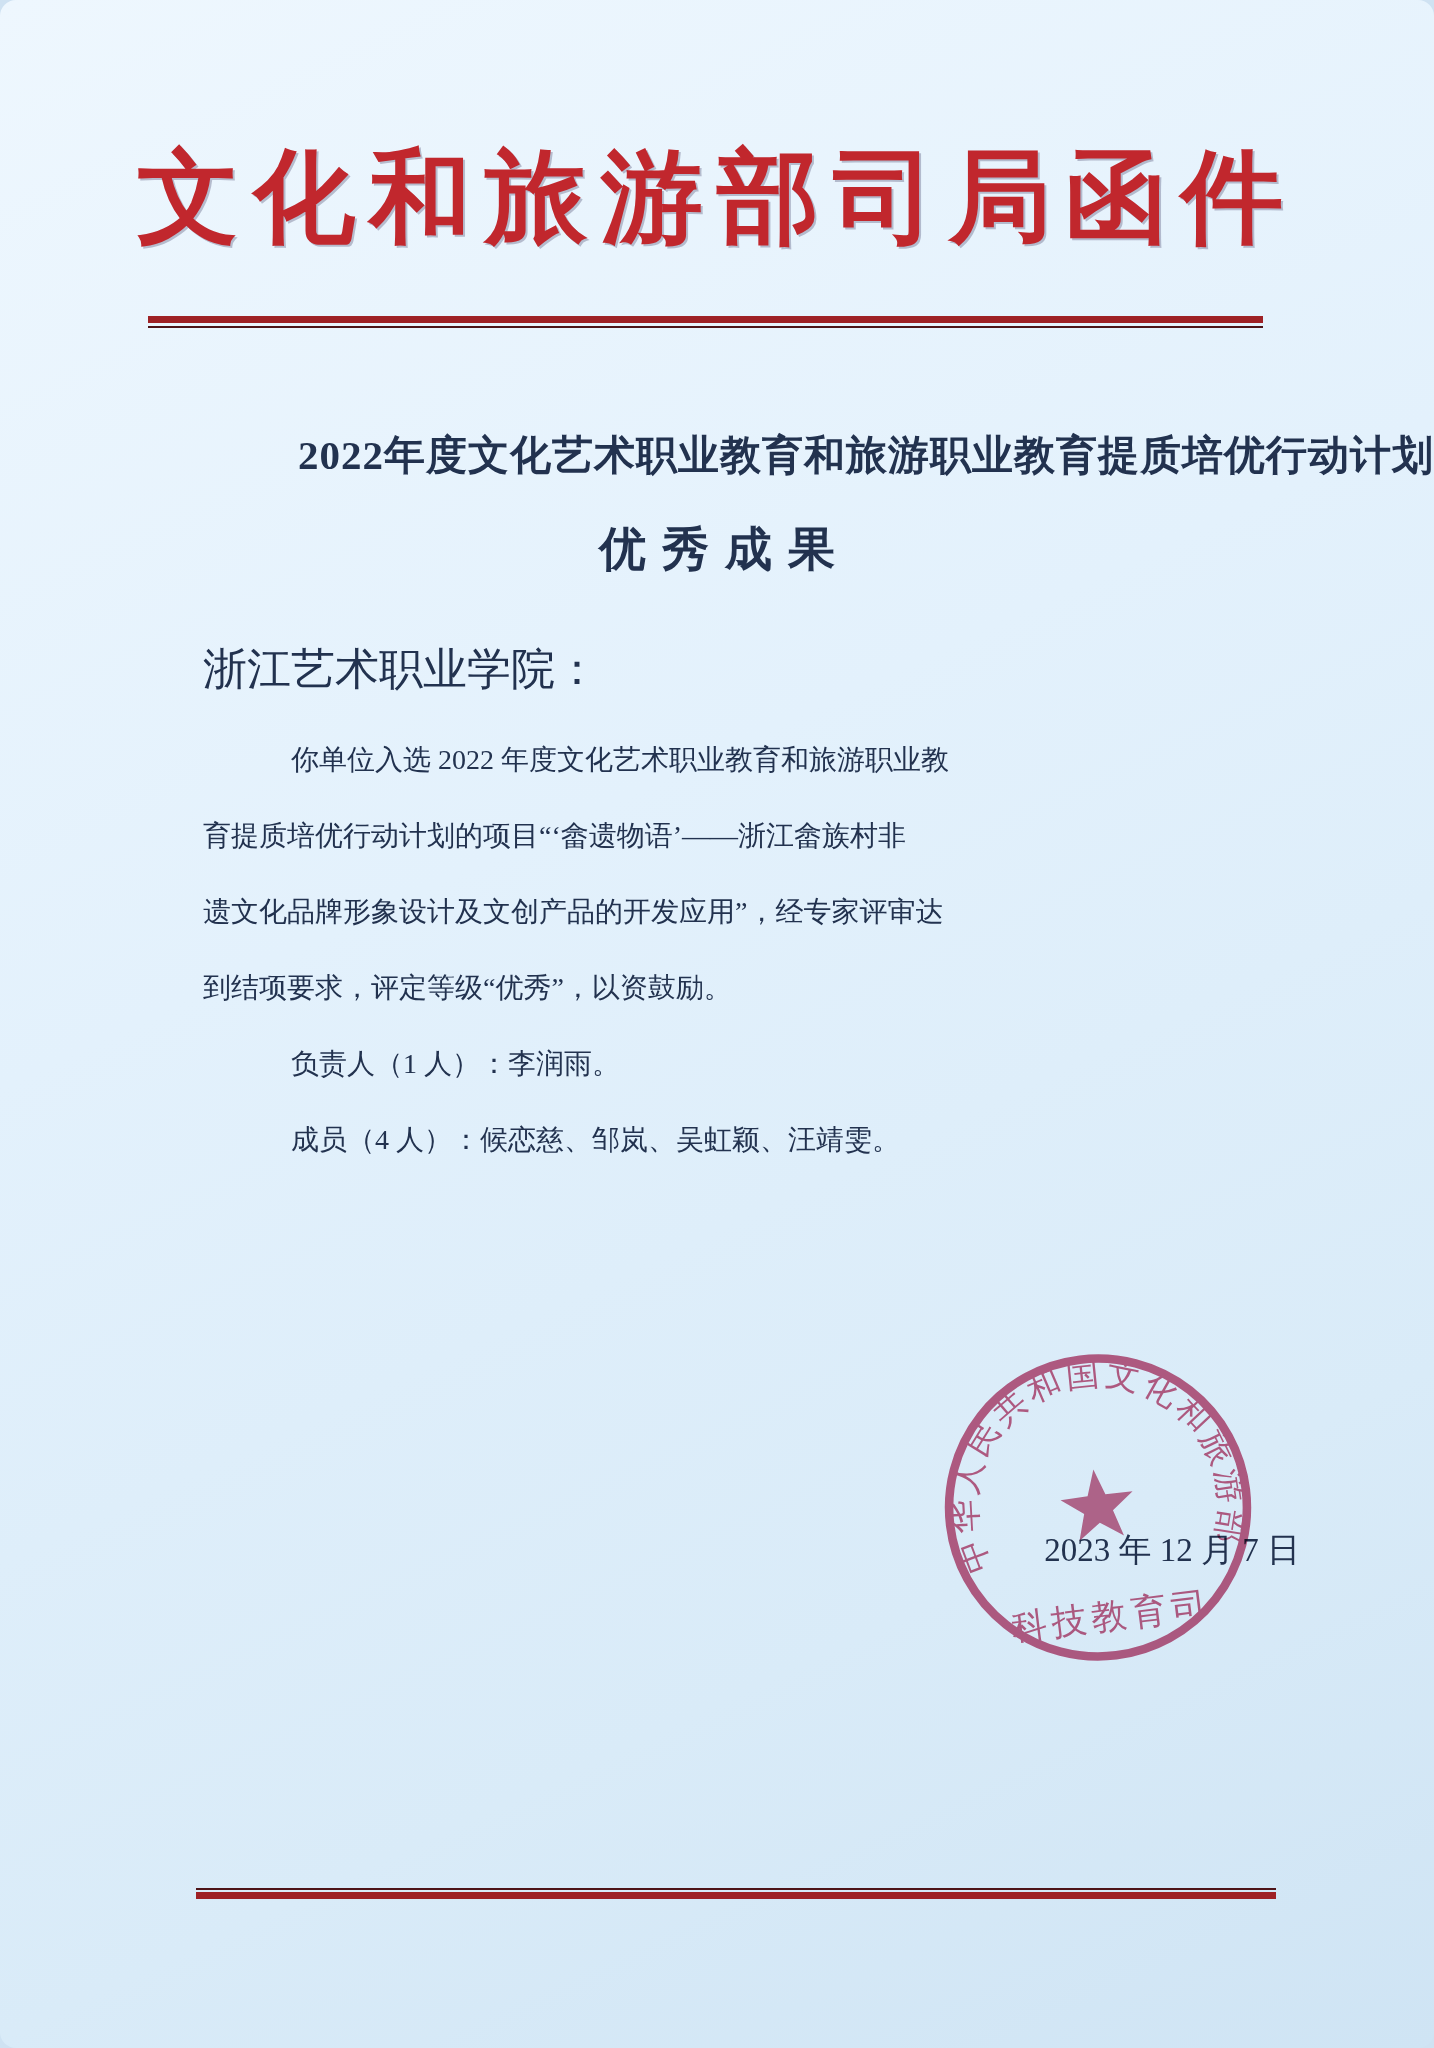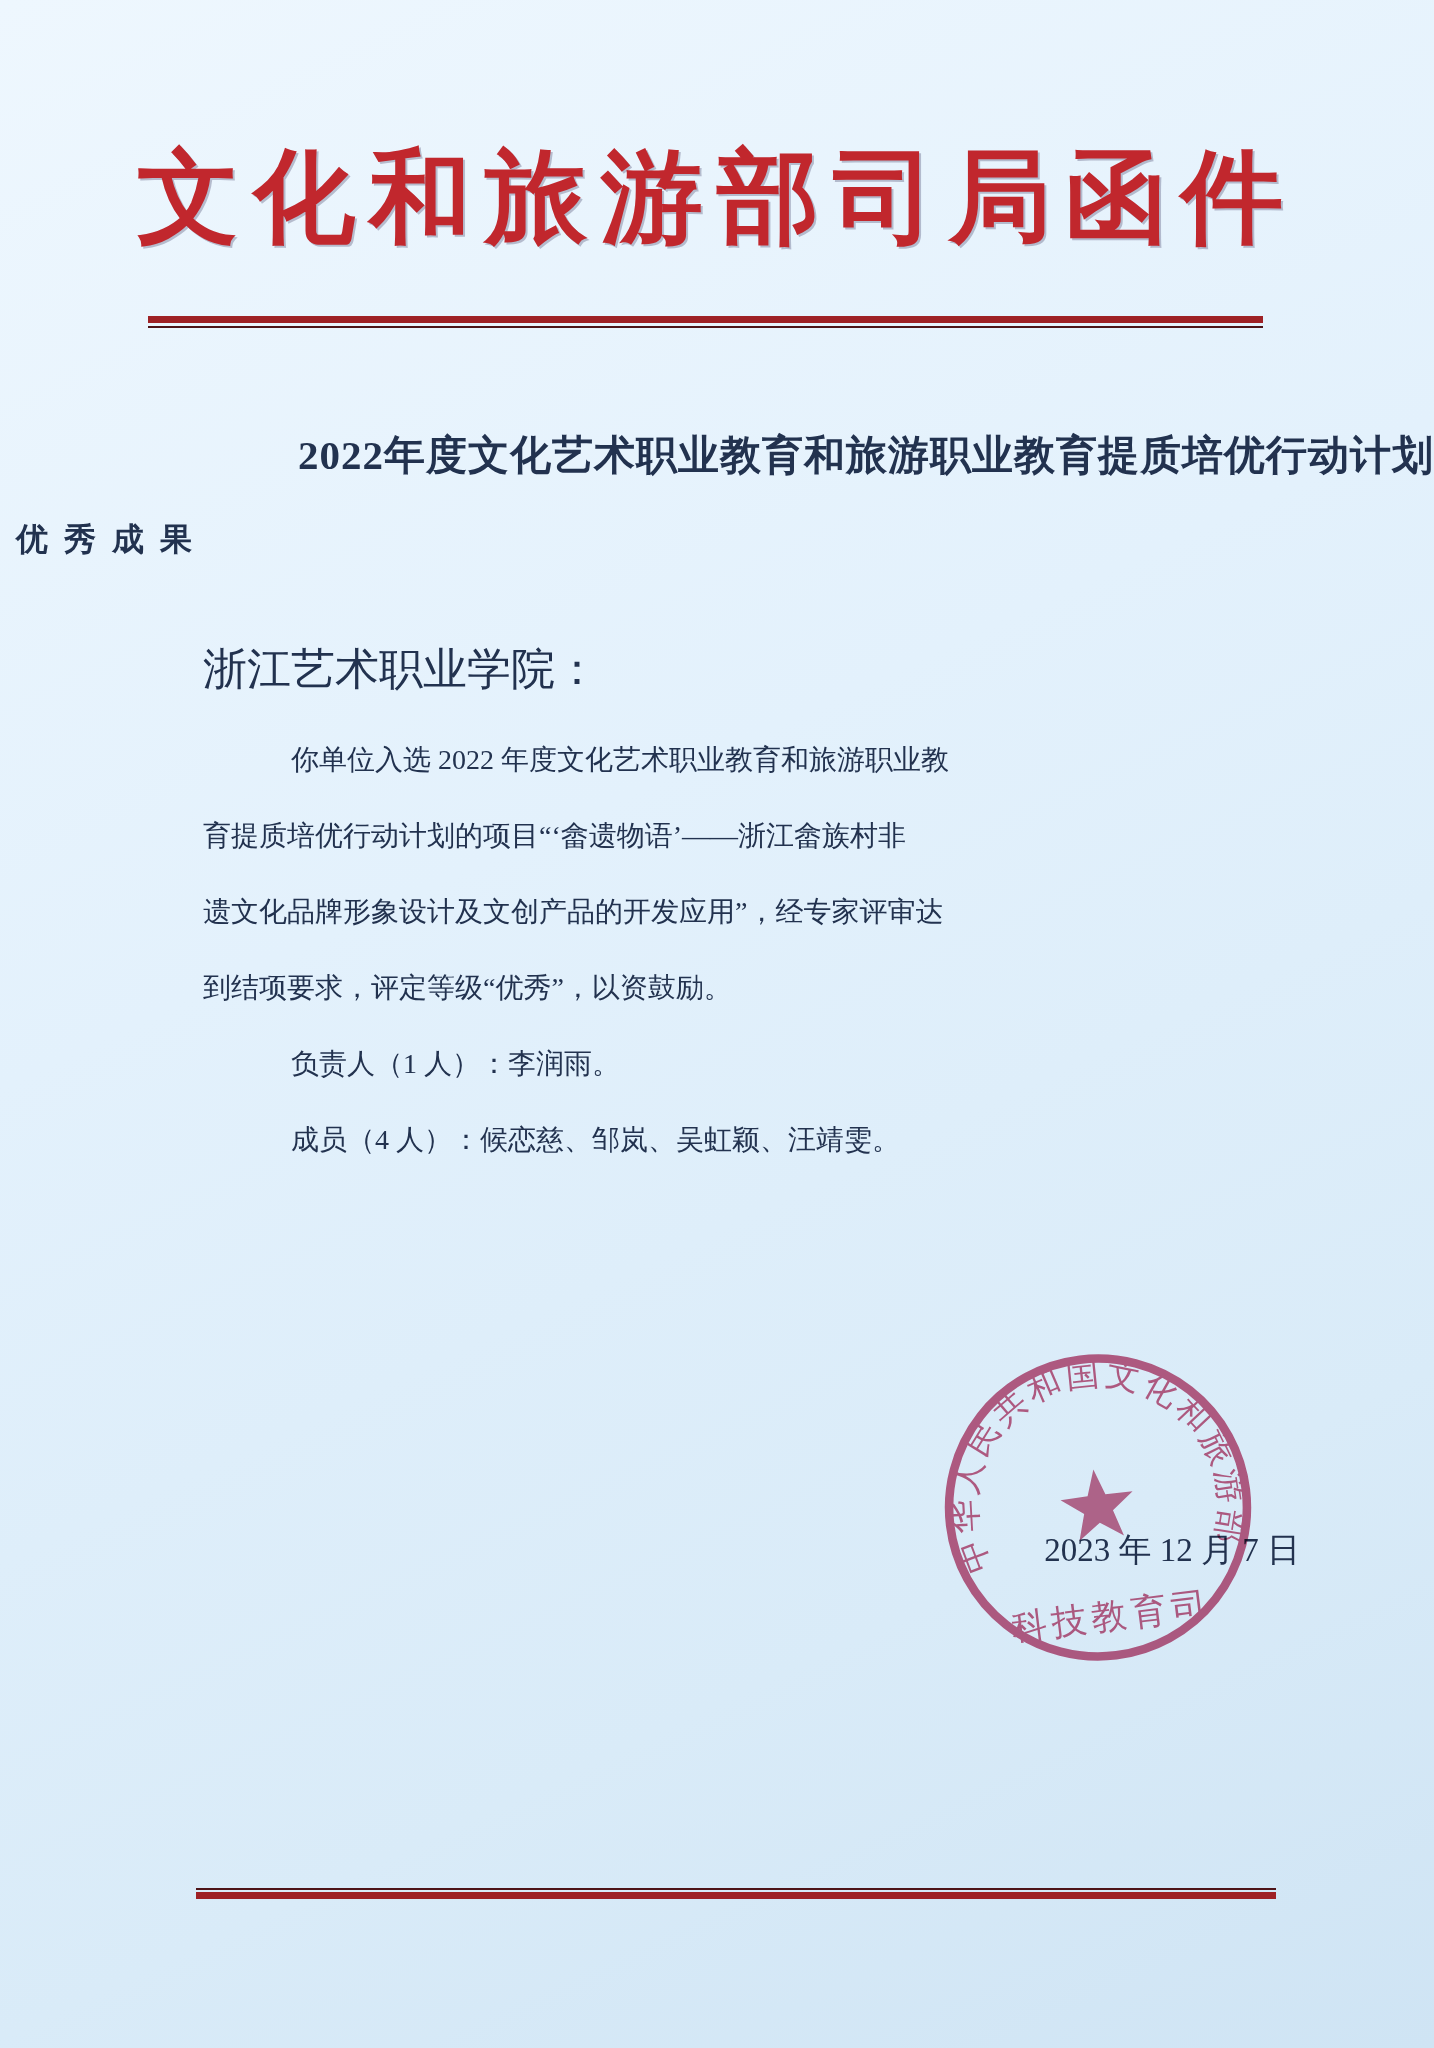--- a/index.html
+++ b/index.html
@@ -4,20 +4,21 @@
 <style>
   html,body{margin:0;padding:0;}
   body{
     width:1434px;height:2048px;
     font-family:"Liberation Serif","DejaVu Serif",serif;
     background:#cfe2f2;
   }
   .page{
     position:relative;width:1434px;height:2048px;overflow:hidden;
     background:linear-gradient(155deg,#eef7fe 0%,#e3f1fc 40%,#d9ebf8 75%,#cfe4f4 100%);
+    border-radius:16px;
   }
   .letterhead-title{
     position:absolute;top:142px;left:0;right:0;
     text-align:center;
     font-size:102px;font-weight:700;line-height:1.1;
     color:#c1272d;letter-spacing:14px;
     text-shadow:2px 2px 0 rgba(42,40,84,0.28);
     white-space:nowrap;
   }
   .rule-top{position:absolute;top:316px;left:148px;width:1115px;}
@@ -28,21 +29,21 @@
   .rule-bottom .thin{height:2px;background:#4d1418;}
   .rule-bottom .gap{height:2px;}
   .rule-bottom .thick{height:7px;background:#9e2125;}
   .subject-line{
     position:absolute;top:428px;left:0;right:0;
     text-align:right;font-size:41px;font-weight:600;
     color:#22324f;white-space:nowrap;letter-spacing:1px;
   }
   .award-heading{
     position:absolute;top:518px;left:0;right:0;
-    font-size:32px;font-weight:600;
+    text-align:center;font-size:47px;font-weight:600;
     color:#22324f;letter-spacing:16px;text-indent:16px;white-space:nowrap;
   }
   .addressee{
     position:absolute;top:640px;left:203px;
     font-size:44px;color:#22324f;
   }
   .body-block{
     position:absolute;top:722px;left:203px;width:1048px;
     font-size:28px;line-height:76px;color:#22324f;
   }

